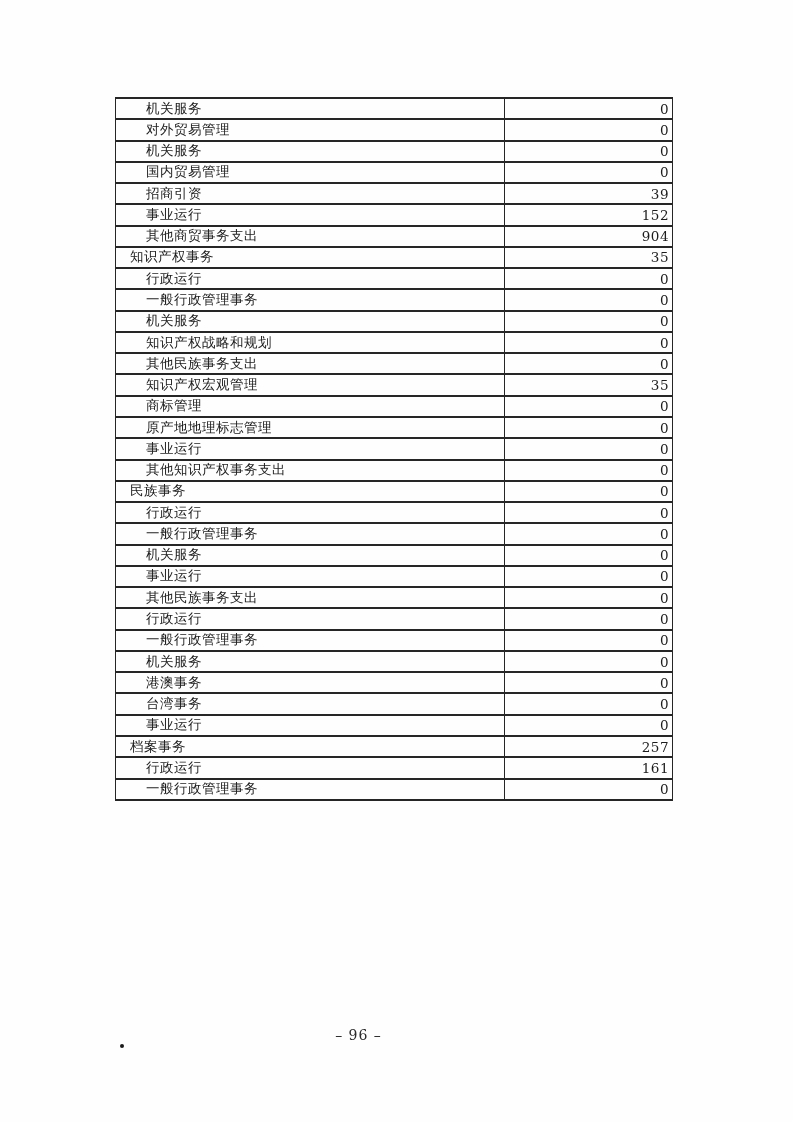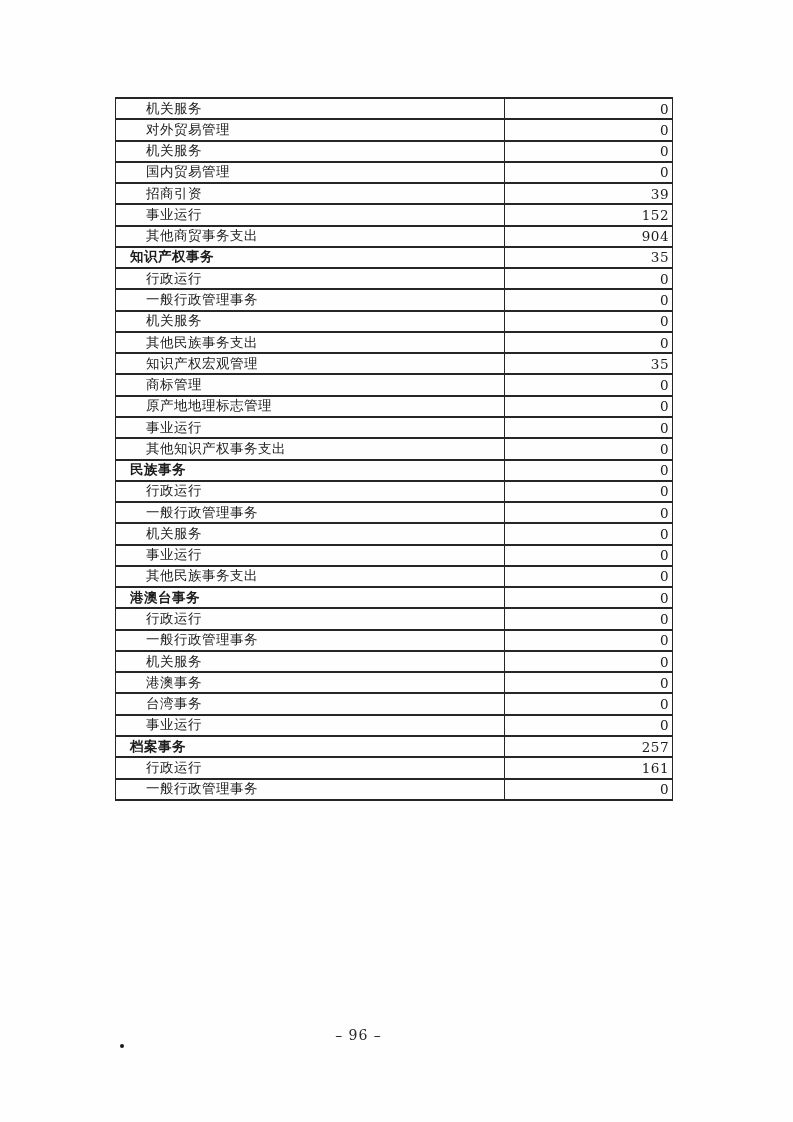--- a/index.html
+++ b/index.html
@@ -27,21 +27,21 @@
   table.budget-table td {
     border-top: 2px solid #262626;
     border-bottom: 2px solid #262626;
     border-left: 1.5px solid #262626;
     border-right: 1.5px solid #262626;
     vertical-align: middle;
     white-space: nowrap;
     overflow: hidden;
     letter-spacing: 0.5px;
   }
-  td.cat.lvl1 { padding-left: 14px; font-weight: bold; }
+  td.cat.lvl1 { padding-left: 14px; }
   td.cat.lvl2 { padding-left: 30px; }
   td.val { text-align: right; padding-right: 3px; letter-spacing: 0; }
   .footer {
     position: absolute;
     left: 0; top: 1027px; width: 717px;
     text-align: center;
     font-size: 14px;
     color: #2a2a2a;
     letter-spacing: 1px;
   }
@@ -102,20 +102,24 @@
         </tr>
         <tr>
           <td class="cat lvl2">一般行政管理事务</td>
           <td class="val">0</td>
         </tr>
         <tr>
           <td class="cat lvl2">机关服务</td>
           <td class="val">0</td>
         </tr>
         <tr>
+          <td class="cat lvl2">知识产权战略和规划</td>
+          <td class="val">0</td>
+        </tr>
+        <tr>
           <td class="cat lvl2">其他民族事务支出</td>
           <td class="val">0</td>
         </tr>
         <tr>
           <td class="cat lvl2">知识产权宏观管理</td>
           <td class="val">35</td>
         </tr>
         <tr>
           <td class="cat lvl2">商标管理</td>
           <td class="val">0</td>
@@ -147,24 +151,20 @@
         <tr>
           <td class="cat lvl2">机关服务</td>
           <td class="val">0</td>
         </tr>
         <tr>
           <td class="cat lvl2">事业运行</td>
           <td class="val">0</td>
         </tr>
         <tr>
           <td class="cat lvl2">其他民族事务支出</td>
-          <td class="val">0</td>
-        </tr>
-        <tr>
-          <td class="cat lvl1">港澳台事务</td>
           <td class="val">0</td>
         </tr>
         <tr>
           <td class="cat lvl2">行政运行</td>
           <td class="val">0</td>
         </tr>
         <tr>
           <td class="cat lvl2">一般行政管理事务</td>
           <td class="val">0</td>
         </tr>

